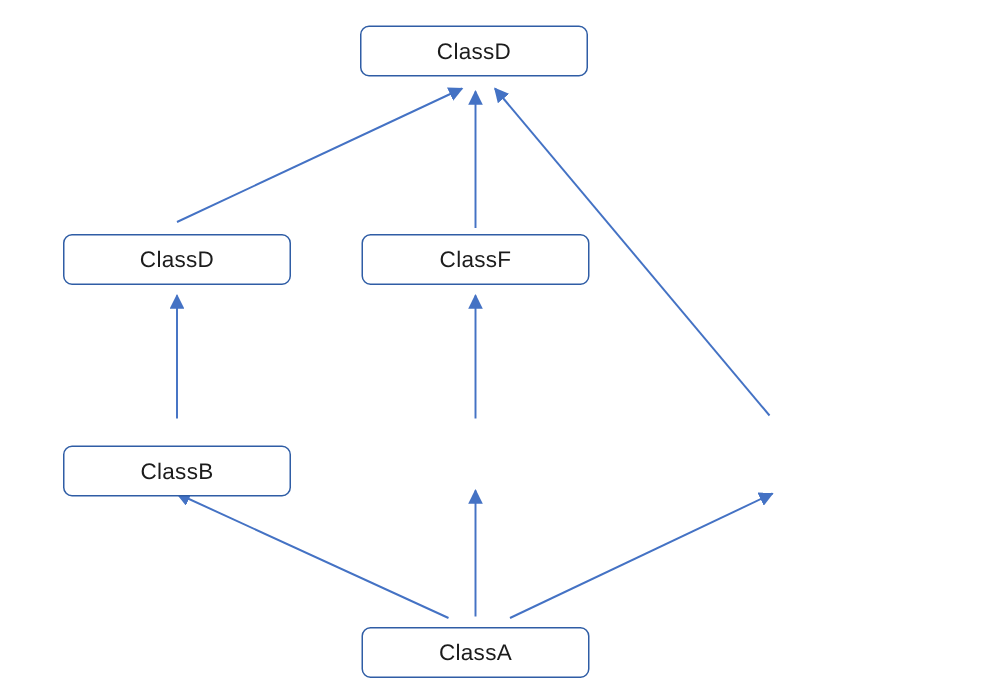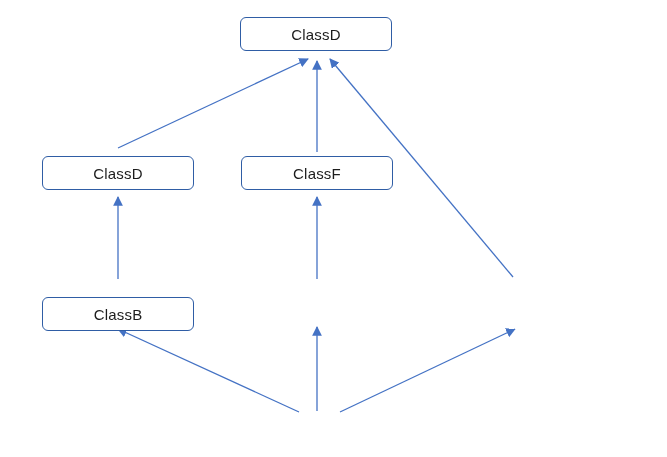--- a/index.html
+++ b/index.html
@@ -74,14 +74,17 @@
   <div class="node pos-classf">
     <span>ClassF</span>
   </div>
 
   <div class="node pos-classb">
     <span>ClassB</span>
   </div>
 
 
 
+  <div class="node pos-classa">
+    <span>ClassA</span>
+  </div>
 
 </div>
 
 </body></html>

